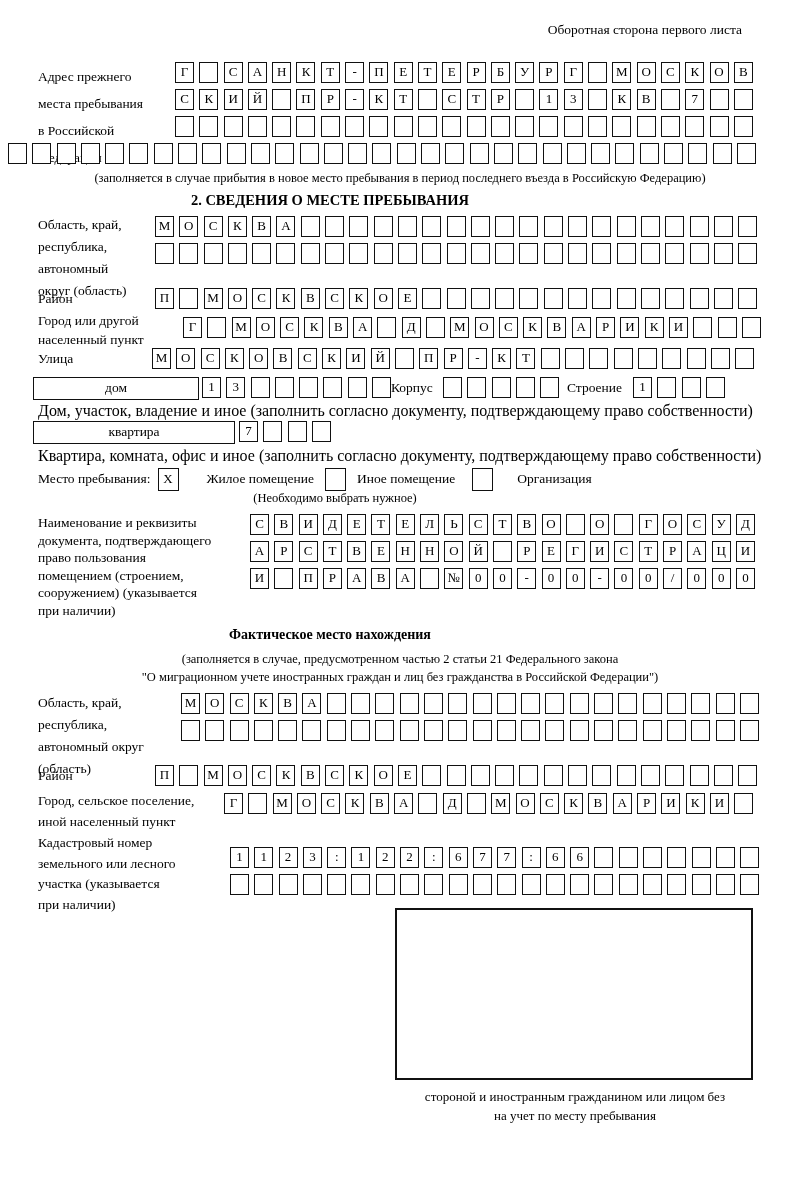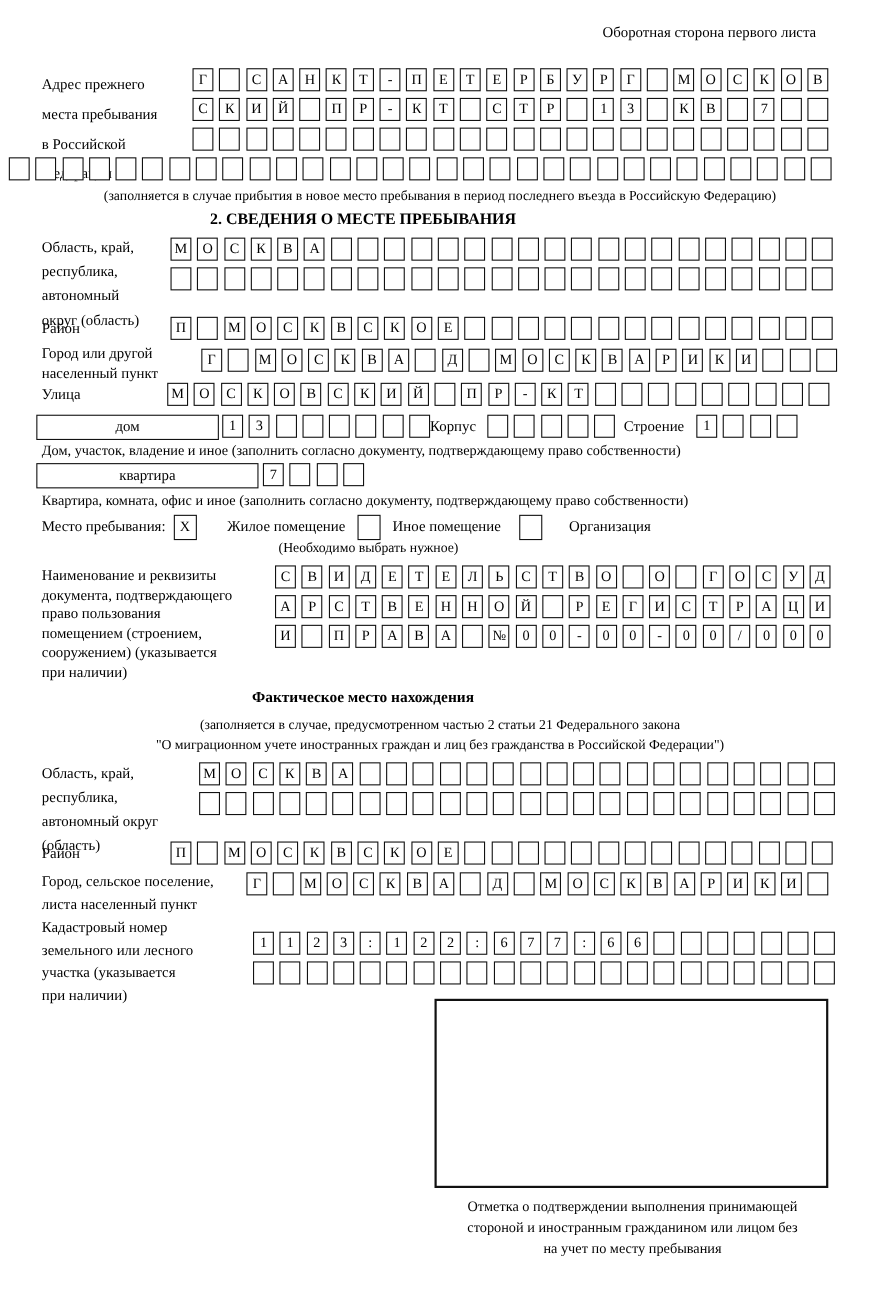--- a/index.html
+++ b/index.html
@@ -10,21 +10,21 @@
   }
   .lbl{position:absolute;font-size:13.5px;line-height:18px;color:#000;}
   .cellrow{position:absolute;white-space:nowrap;height:22px;}
   .cell{
     display:inline-block;box-sizing:border-box;width:19px;height:21px;
     border:1.6px solid #111;margin-right:5.3px;background:#fff;
     font-size:13px;line-height:18px;text-align:center;vertical-align:top;
     font-family:"Liberation Serif",serif;
   }
   .caption{position:absolute;left:0;width:800px;text-align:center;font-size:12.5px;color:#000;}
-  .caption-left{position:absolute;font-size:13px;color:#000;}
+  .caption-left{position:absolute;font-size:16px;color:#000;}
   .heading{position:absolute;left:0;width:660px;text-align:center;font-weight:bold;font-size:14.5px;color:#000;}
   .named-box{
     position:absolute;box-sizing:border-box;border:1.6px solid #111;height:23px;
     text-align:center;font-size:13.5px;line-height:20px;background:#fff;
   }
   .stay-row{position:absolute;white-space:nowrap;font-size:13.5px;}
   .stay-row .cell{width:21px;height:23px;line-height:20px;vertical-align:middle;margin-right:0;}
   .stamp-box{position:absolute;box-sizing:border-box;border:2px solid #111;background:#fff;}
   .multiline div{white-space:nowrap;}
   .stamp-caption{position:absolute;text-align:center;font-size:13px;line-height:19px;}
@@ -109,31 +109,30 @@
     <div>(область)</div>
   </div>
 <div class="cellrow" style="left:181px;top:693px;"><span class="cell">М</span><span class="cell">О</span><span class="cell">С</span><span class="cell">К</span><span class="cell">В</span><span class="cell">А</span><span class="cell"></span><span class="cell"></span><span class="cell"></span><span class="cell"></span><span class="cell"></span><span class="cell"></span><span class="cell"></span><span class="cell"></span><span class="cell"></span><span class="cell"></span><span class="cell"></span><span class="cell"></span><span class="cell"></span><span class="cell"></span><span class="cell"></span><span class="cell"></span><span class="cell"></span><span class="cell"></span></div>
 <div class="cellrow" style="left:181px;top:720px;"><span class="cell"></span><span class="cell"></span><span class="cell"></span><span class="cell"></span><span class="cell"></span><span class="cell"></span><span class="cell"></span><span class="cell"></span><span class="cell"></span><span class="cell"></span><span class="cell"></span><span class="cell"></span><span class="cell"></span><span class="cell"></span><span class="cell"></span><span class="cell"></span><span class="cell"></span><span class="cell"></span><span class="cell"></span><span class="cell"></span><span class="cell"></span><span class="cell"></span><span class="cell"></span><span class="cell"></span></div>
 
 <div class="lbl" style="left:38px;top:767px;">Район</div>
 <div class="cellrow" style="left:155px;top:765px;"><span class="cell">П</span><span class="cell"></span><span class="cell">М</span><span class="cell">О</span><span class="cell">С</span><span class="cell">К</span><span class="cell">В</span><span class="cell">С</span><span class="cell">К</span><span class="cell">О</span><span class="cell">Е</span><span class="cell"></span><span class="cell"></span><span class="cell"></span><span class="cell"></span><span class="cell"></span><span class="cell"></span><span class="cell"></span><span class="cell"></span><span class="cell"></span><span class="cell"></span><span class="cell"></span><span class="cell"></span><span class="cell"></span><span class="cell"></span></div>
 
 <div class="lbl multiline" style="left:38px;top:790px;line-height:21px;">
     <div>Город, сельское поселение,</div>
-    <div>листа населенный пункт</div>
+    <div>иной населенный пункт</div>
   </div>
 <div class="cellrow" style="left:224px;top:793px;"><span class="cell">Г</span><span class="cell"></span><span class="cell">М</span><span class="cell">О</span><span class="cell">С</span><span class="cell">К</span><span class="cell">В</span><span class="cell">А</span><span class="cell"></span><span class="cell">Д</span><span class="cell"></span><span class="cell">М</span><span class="cell">О</span><span class="cell">С</span><span class="cell">К</span><span class="cell">В</span><span class="cell">А</span><span class="cell">Р</span><span class="cell">И</span><span class="cell">К</span><span class="cell">И</span><span class="cell"></span></div>
 
 <div class="lbl multiline" style="left:38px;top:833px;line-height:20.5px;">
     <div>Кадастровый номер</div>
     <div>земельного или лесного</div>
     <div>участка (указывается</div>
     <div>при наличии)</div>
   </div>
 <div class="cellrow" style="left:230px;top:847px;"><span class="cell">1</span><span class="cell">1</span><span class="cell">2</span><span class="cell">3</span><span class="cell">:</span><span class="cell">1</span><span class="cell">2</span><span class="cell">2</span><span class="cell">:</span><span class="cell">6</span><span class="cell">7</span><span class="cell">7</span><span class="cell">:</span><span class="cell">6</span><span class="cell">6</span><span class="cell"></span><span class="cell"></span><span class="cell"></span><span class="cell"></span><span class="cell"></span><span class="cell"></span><span class="cell"></span></div>
 <div class="cellrow" style="left:230px;top:874px;"><span class="cell"></span><span class="cell"></span><span class="cell"></span><span class="cell"></span><span class="cell"></span><span class="cell"></span><span class="cell"></span><span class="cell"></span><span class="cell"></span><span class="cell"></span><span class="cell"></span><span class="cell"></span><span class="cell"></span><span class="cell"></span><span class="cell"></span><span class="cell"></span><span class="cell"></span><span class="cell"></span><span class="cell"></span><span class="cell"></span><span class="cell"></span><span class="cell"></span></div>
 
 <div class="stamp-box" style="left:395px;top:908px;width:358px;height:172px;"></div>
 <div class="stamp-caption multiline" style="left:383px;top:1087px;width:384px;">
-    <div>Отметка о подтверждении выполнения принимающей</div>
     <div>стороной и иностранным гражданином или лицом без</div>
     <div>на учет по месту пребывания</div>
   </div>
 
 </body></html>

